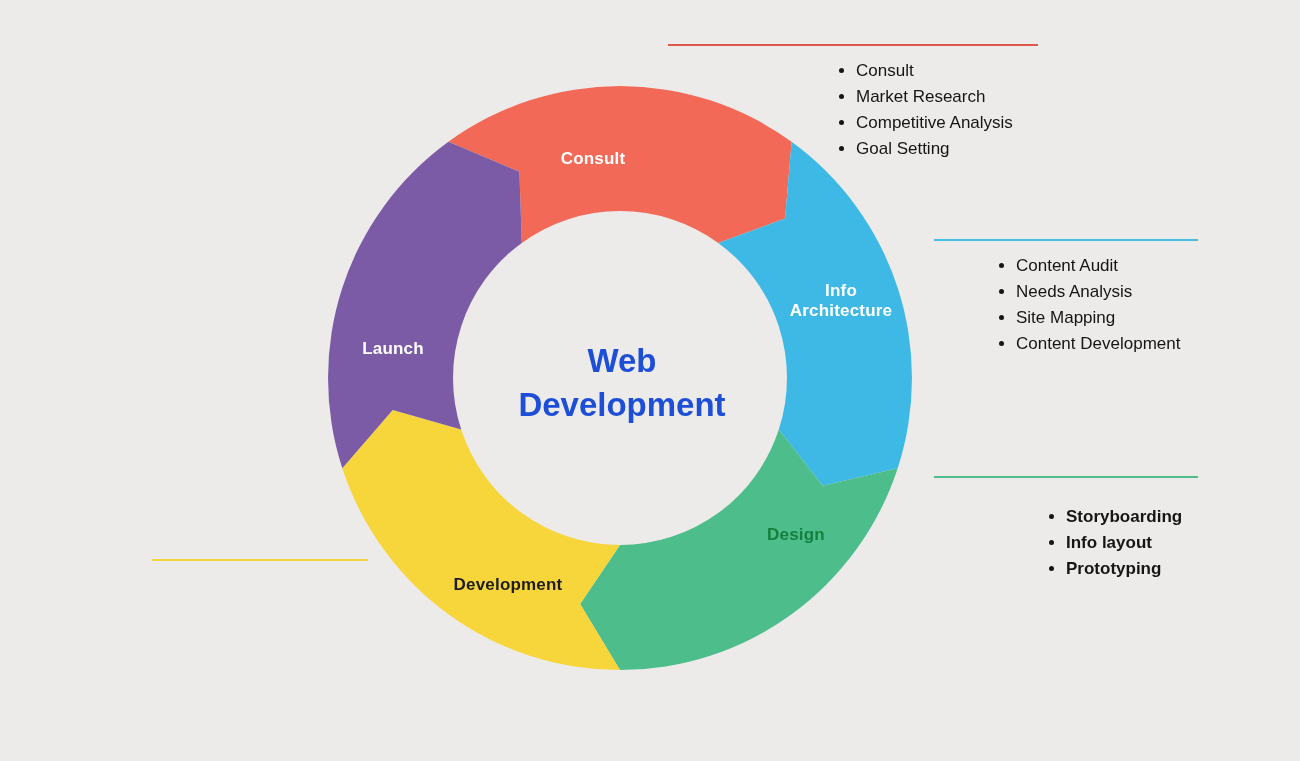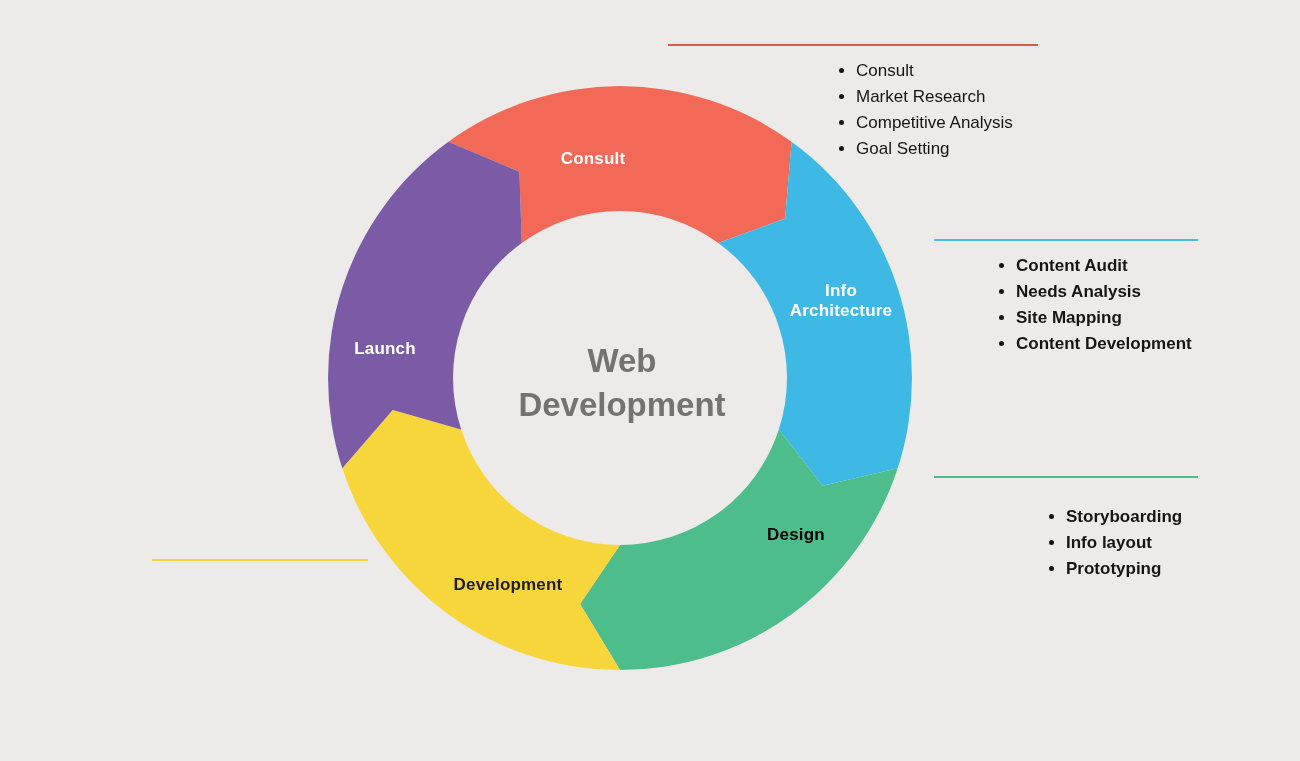--- a/index.html
+++ b/index.html
@@ -28,51 +28,51 @@
     font-size:17px;
     font-weight:600;
     letter-spacing:.2px;
     text-align:center;
     white-space:pre-line;
   }
   #label-0{left:593px;top:159px;}
   #label-1{left:841px;top:301px;width:120px;text-align:center;}
   #label-2{left:796px;top:535px;}
   #label-3{left:508px;top:585px;}
-  #label-4{left:385px;top:349px;}
+  #label-4{left:393px;top:349px;}
 
   
   .center-title{
     position:absolute;
     left:622px; top:383px;
     transform:translate(-50%,-50%);
     text-align:center;
     font-size:33px;
     font-weight:700;
     line-height:1.33;
-    color:#737373;
+    color:#1d4ed8;
     white-space:nowrap;
   }
 
   
   .callout{position:absolute;}
   .callout .rule{height:0;border-top:2px solid #999;}
   .callout ul{
     margin:12px 0 0 0;
     padding-left:20px;
     font-size:17px;
     line-height:1.48;
     color:#151515;
   }
   .callout li{margin:1px 0;}
 
   #callout-0{left:668px;top:44px;width:370px;}
   #callout-0 ul{margin-left:168px;}
 
-  #callout-1{left:934px;top:239px;width:264px;font-weight:bold;}
+  #callout-1{left:934px;top:239px;width:264px;}
   #callout-1 ul{margin-left:62px;}
 
   #callout-2{left:934px;top:476px;width:264px;font-weight:bold;}
   #callout-2 ul{margin-left:112px;margin-top:26px;}
 
   #callout-3{left:152px;top:559px;width:216px;}
   #callout-3 ul{margin-left:14px;}
 
   #callout-4{left:96px;top:239px;width:234px;}
   #callout-4 ul{margin-left:6px;}
@@ -85,21 +85,21 @@
   <svg class="donut" viewBox="0 0 1300 761">
     <path id="seg-0" fill="#F26957" d="M 448.4,141.8 A 292 292 0 0 1 791.6,141.8 L 785.1,218.6 L 718.2,242.9 A 167 167 0 0 0 521.8,242.9 L 519.4,171.7 Z"></path>
     <path id="seg-1" fill="#3EB9E5" d="M 791.6,141.8 A 292 292 0 0 1 897.7,468.2 L 822.6,485.7 L 778.8,429.6 A 167 167 0 0 0 718.2,242.9 L 785.1,218.6 Z"></path>
     <path id="seg-2" fill="#4DBD8C" d="M 897.7,468.2 A 292 292 0 0 1 620.0,670.0 L 580.1,604.0 L 620.0,545.0 A 167 167 0 0 0 778.8,429.6 L 822.6,485.7 Z"></path>
     <path id="seg-3" fill="#F7D63C" d="M 620.0,670.0 A 292 292 0 0 1 342.3,468.2 L 392.7,409.9 L 461.2,429.6 A 167 167 0 0 0 620.0,545.0 L 580.1,604.0 Z"></path>
     <path id="seg-4" fill="#7B5BA6" d="M 342.3,468.2 A 292 292 0 0 1 448.4,141.8 L 519.4,171.7 L 521.8,242.9 A 167 167 0 0 0 461.2,429.6 L 392.7,409.9 Z"></path>
   </svg>
 
   <div class="seg-label" id="label-0" style="color: rgb(255, 255, 255);">Consult</div>
   <div class="seg-label" id="label-1" style="color: rgb(255, 255, 255);">Info Architecture</div>
-  <div class="seg-label" id="label-2" style="color: #000000;">Design</div>
+  <div class="seg-label" id="label-2" style="color: #15803d;">Design</div>
   <div class="seg-label" id="label-3" style="color: rgb(29, 29, 31);">Development</div>
   <div class="seg-label" id="label-4" style="color: rgb(255, 255, 255);">Launch</div>
 
   <div class="center-title">
     <div>Web</div>
     <div>Development</div>
   </div>
 
   <div class="callout" id="callout-0">
     <div class="rule" style="border-top-color: rgb(224, 88, 76);"></div>

